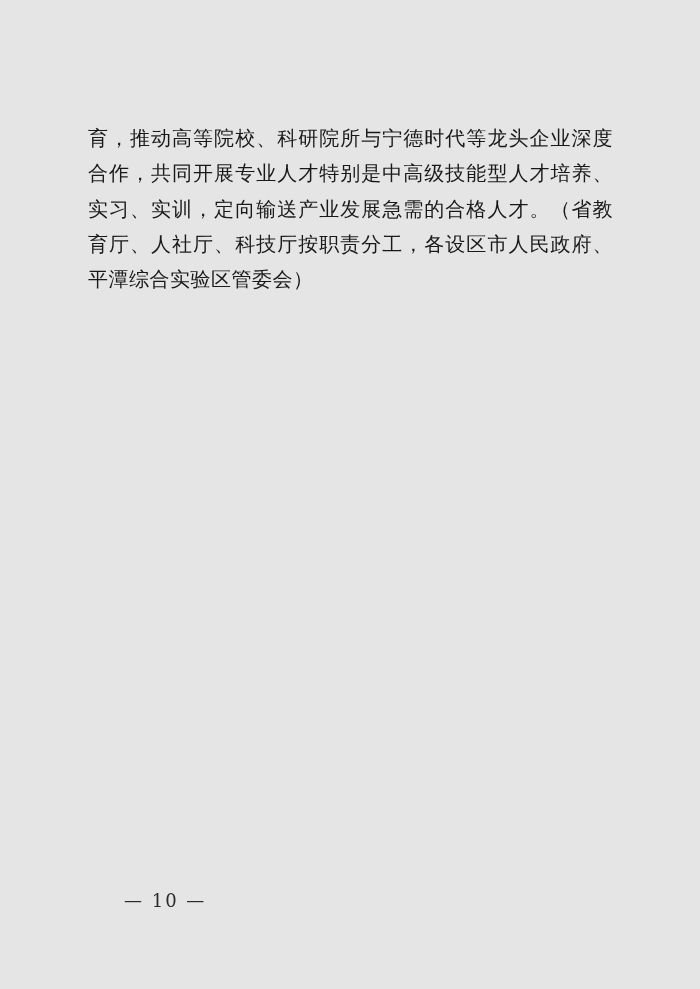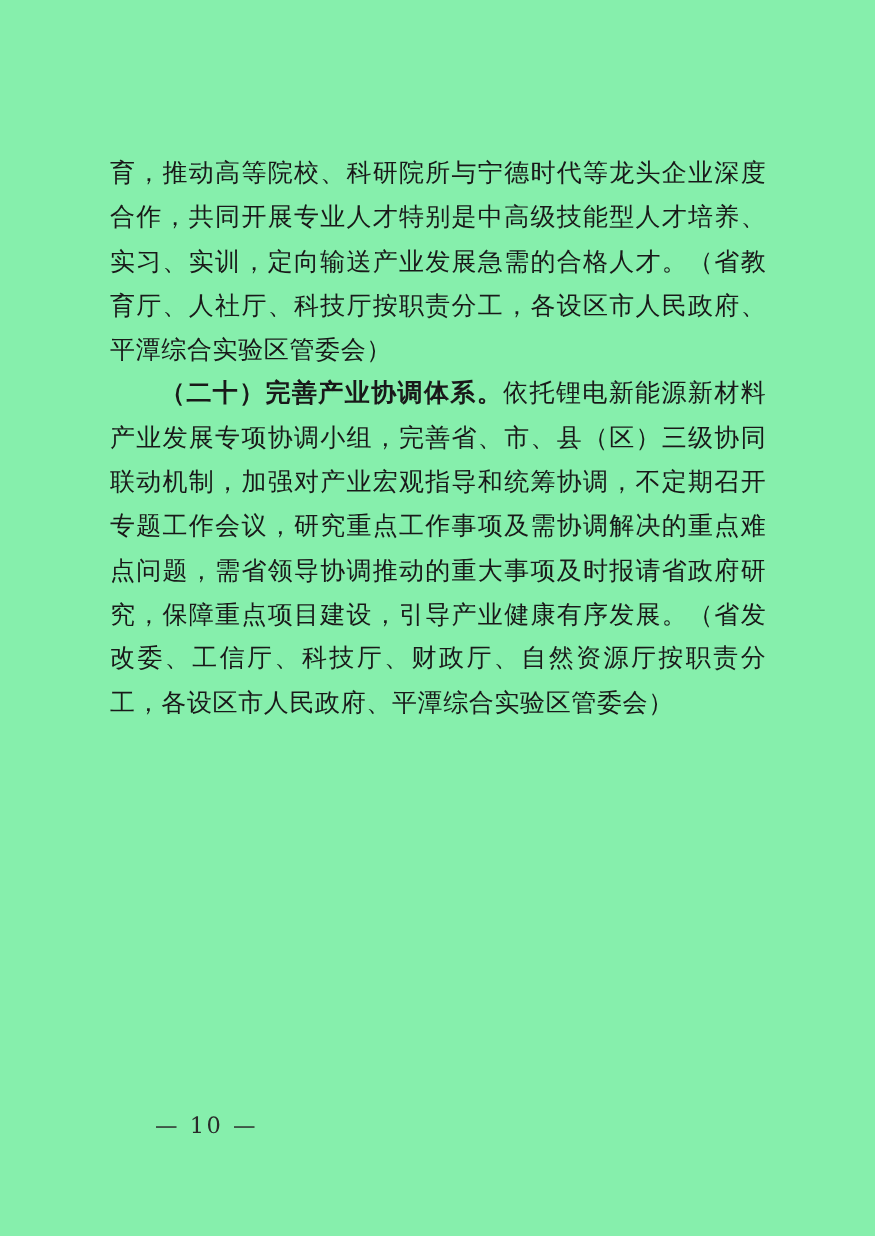--- a/index.html
+++ b/index.html
@@ -10,21 +10,21 @@
   body {
     width: 700px;
     height: 989px;
     position: relative;
     overflow: hidden;
     font-family: "DejaVu Serif", "Liberation Serif", serif;
   }
   .page {
     position: absolute;
     inset: 0;
-    background: #86efac;
+    background: #e5e5e5;
   }
   .text-block {
     position: absolute;
     left: 88px;
     top: 121px;
     width: 525px;
     color: #191919;
   }
   .text-block p {
     margin: 0;
@@ -92,23 +92,20 @@
 <div class="page">
 
   <div class="text-block">
 
     <p>
       <span>育，推动高等院校、科研院所与宁德时代等龙头企业深度合作，共同开展专业人才特别是中高级技能型人才培养、实习、实训，定向输送产业发展急需的合格人才。（省教育厅、人社厅、科技厅按职责分工，各设区市人民政府、平潭综合实验区管委会）</span>
     </p>
 
 
 
-    <p class="indent">
-      <span class="lead-bold">（二十）完善产业协调体系。</span><span>依托锂电新能源新材料产业发展专项协调小组，完善省、市、县（区）三级协同联动机制，加强对产业宏观指导和统筹协调，不定期召开专题工作会议，研究重点工作事项及需协调解决的重点难点问题，需省领导协调推动的重大事项及时报请省政府研究，保障重点项目建设，引导产业健康有序发展。（省发改委、工信厅、科技厅、财政厅、自然资源厅按职责分工，各设区市人民政府、平潭综合实验区管委会）</span>
-    </p>
 
   </div>
 
   <div class="page-number">— 10 —</div>
 
   <div class="logo">
     <span class="latin">ESCN</span>
     <span class="cjk">中国储能网</span>
   </div>
 

